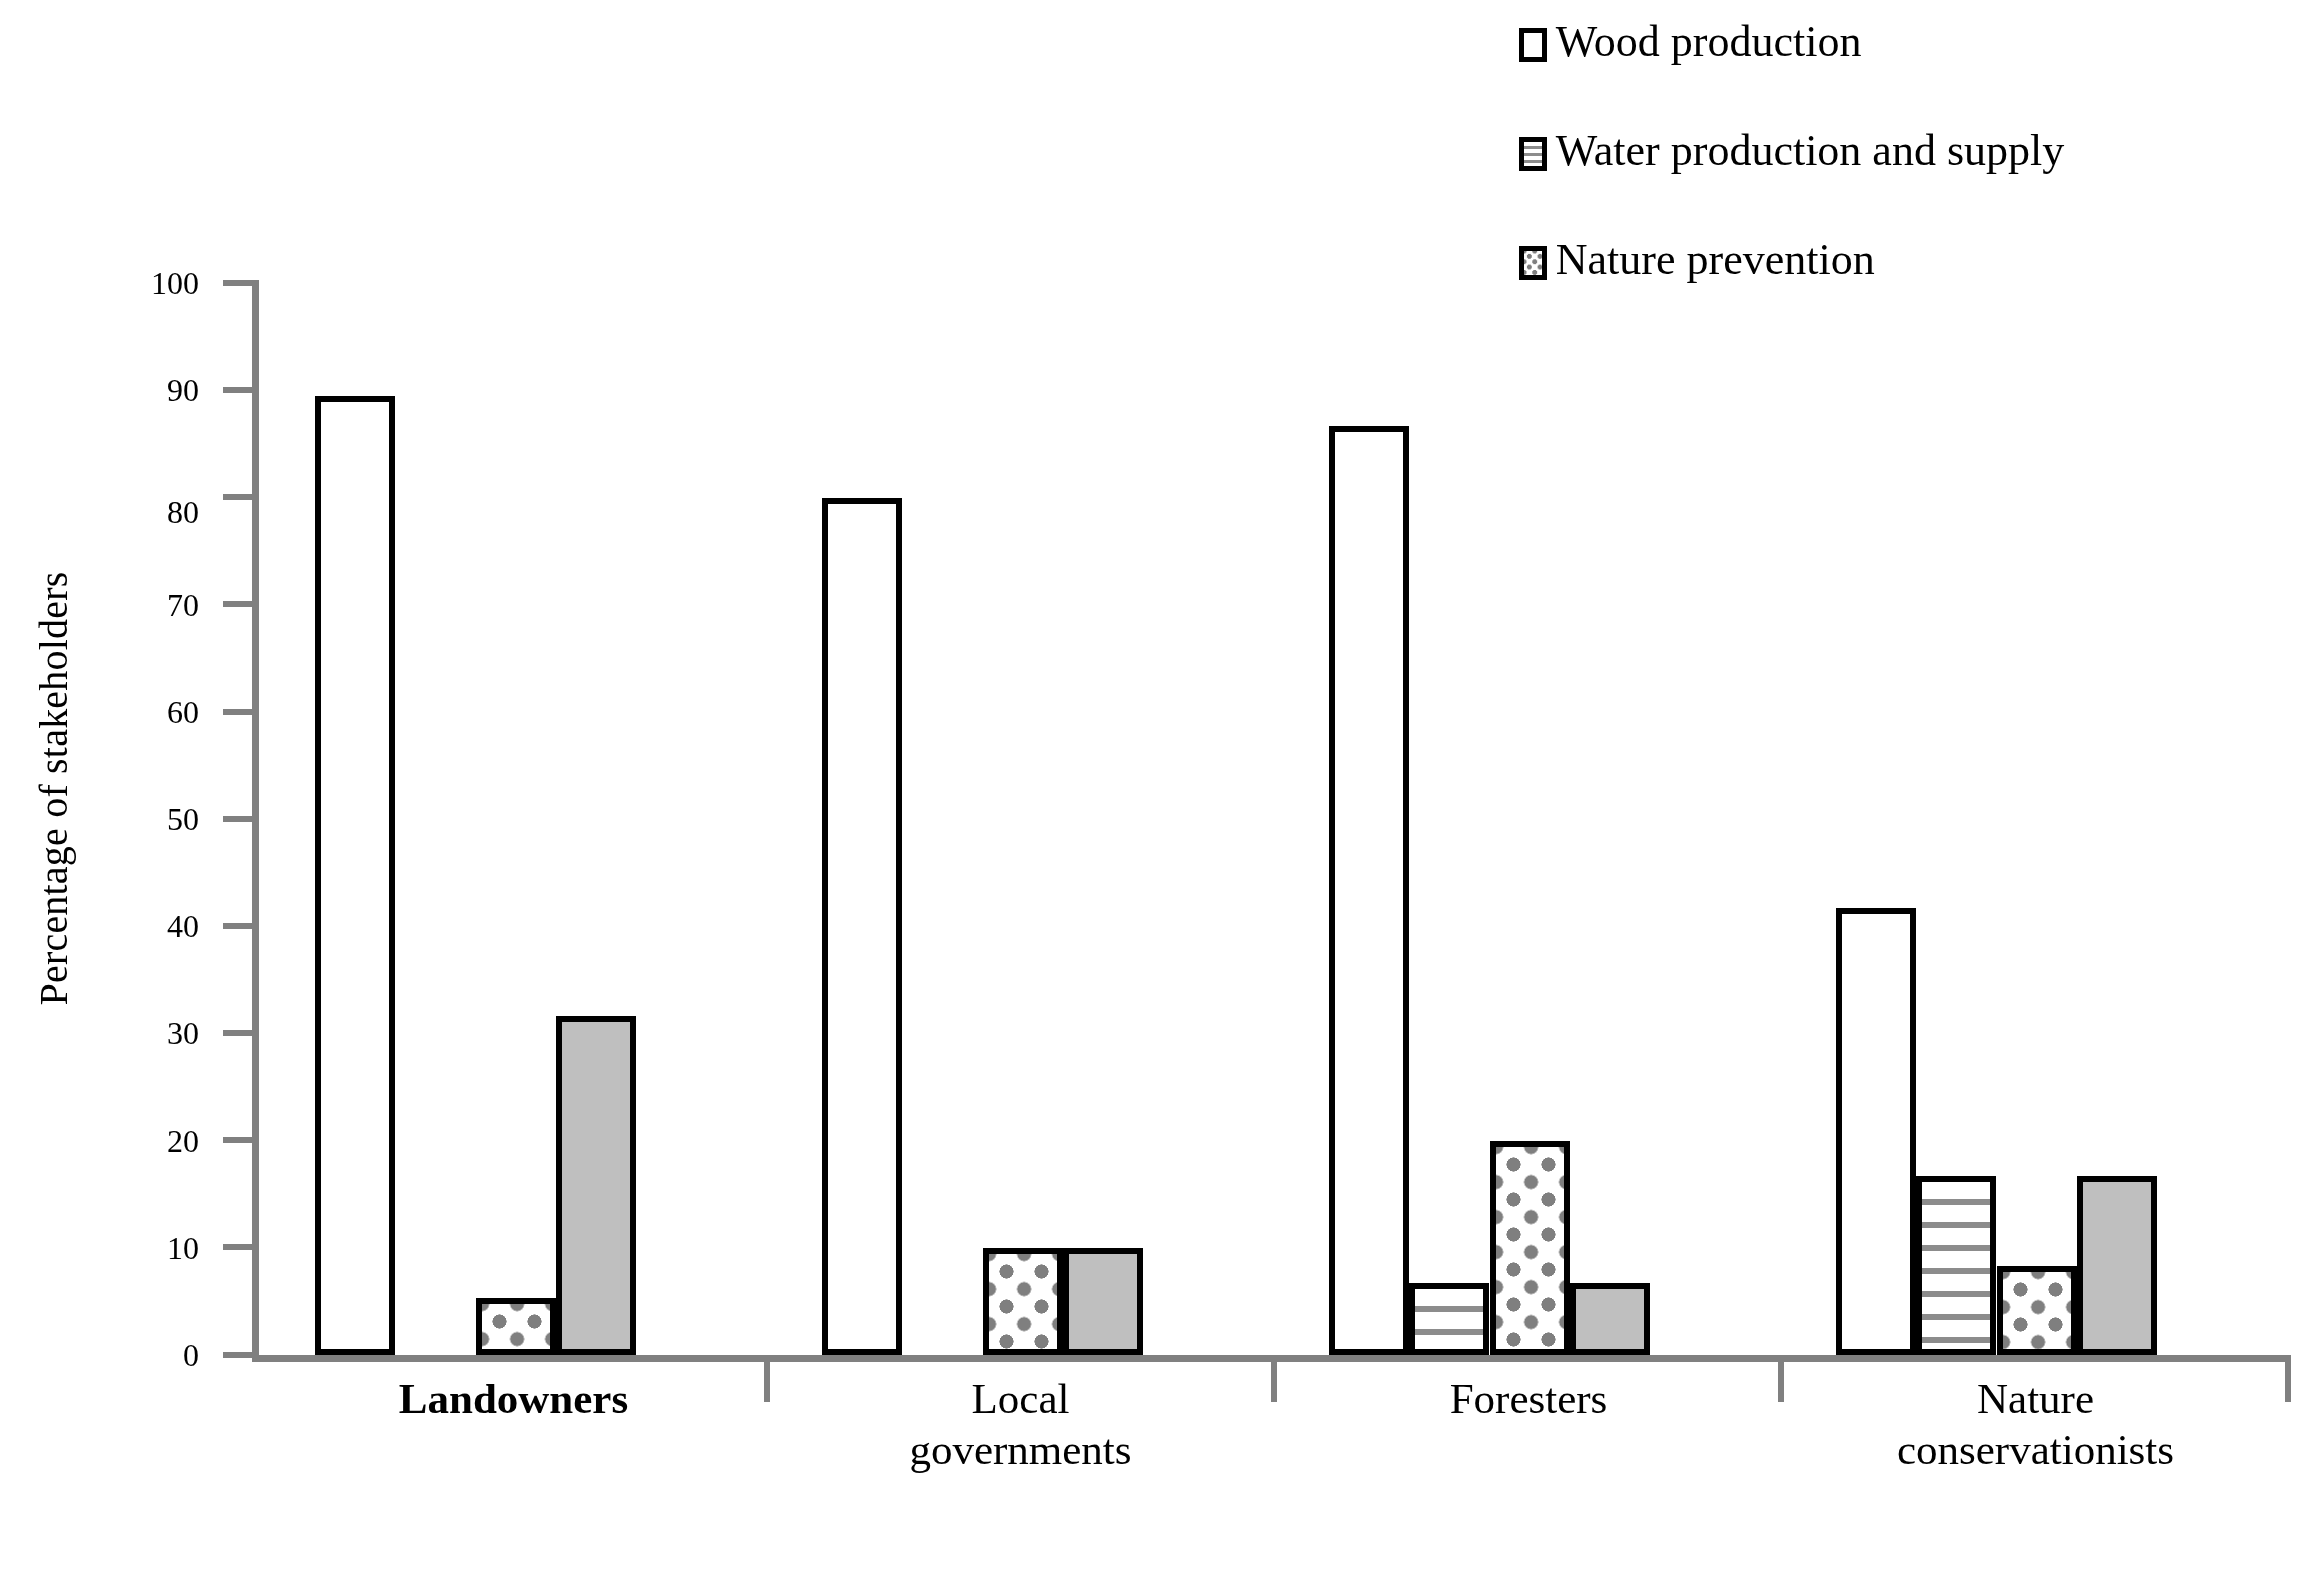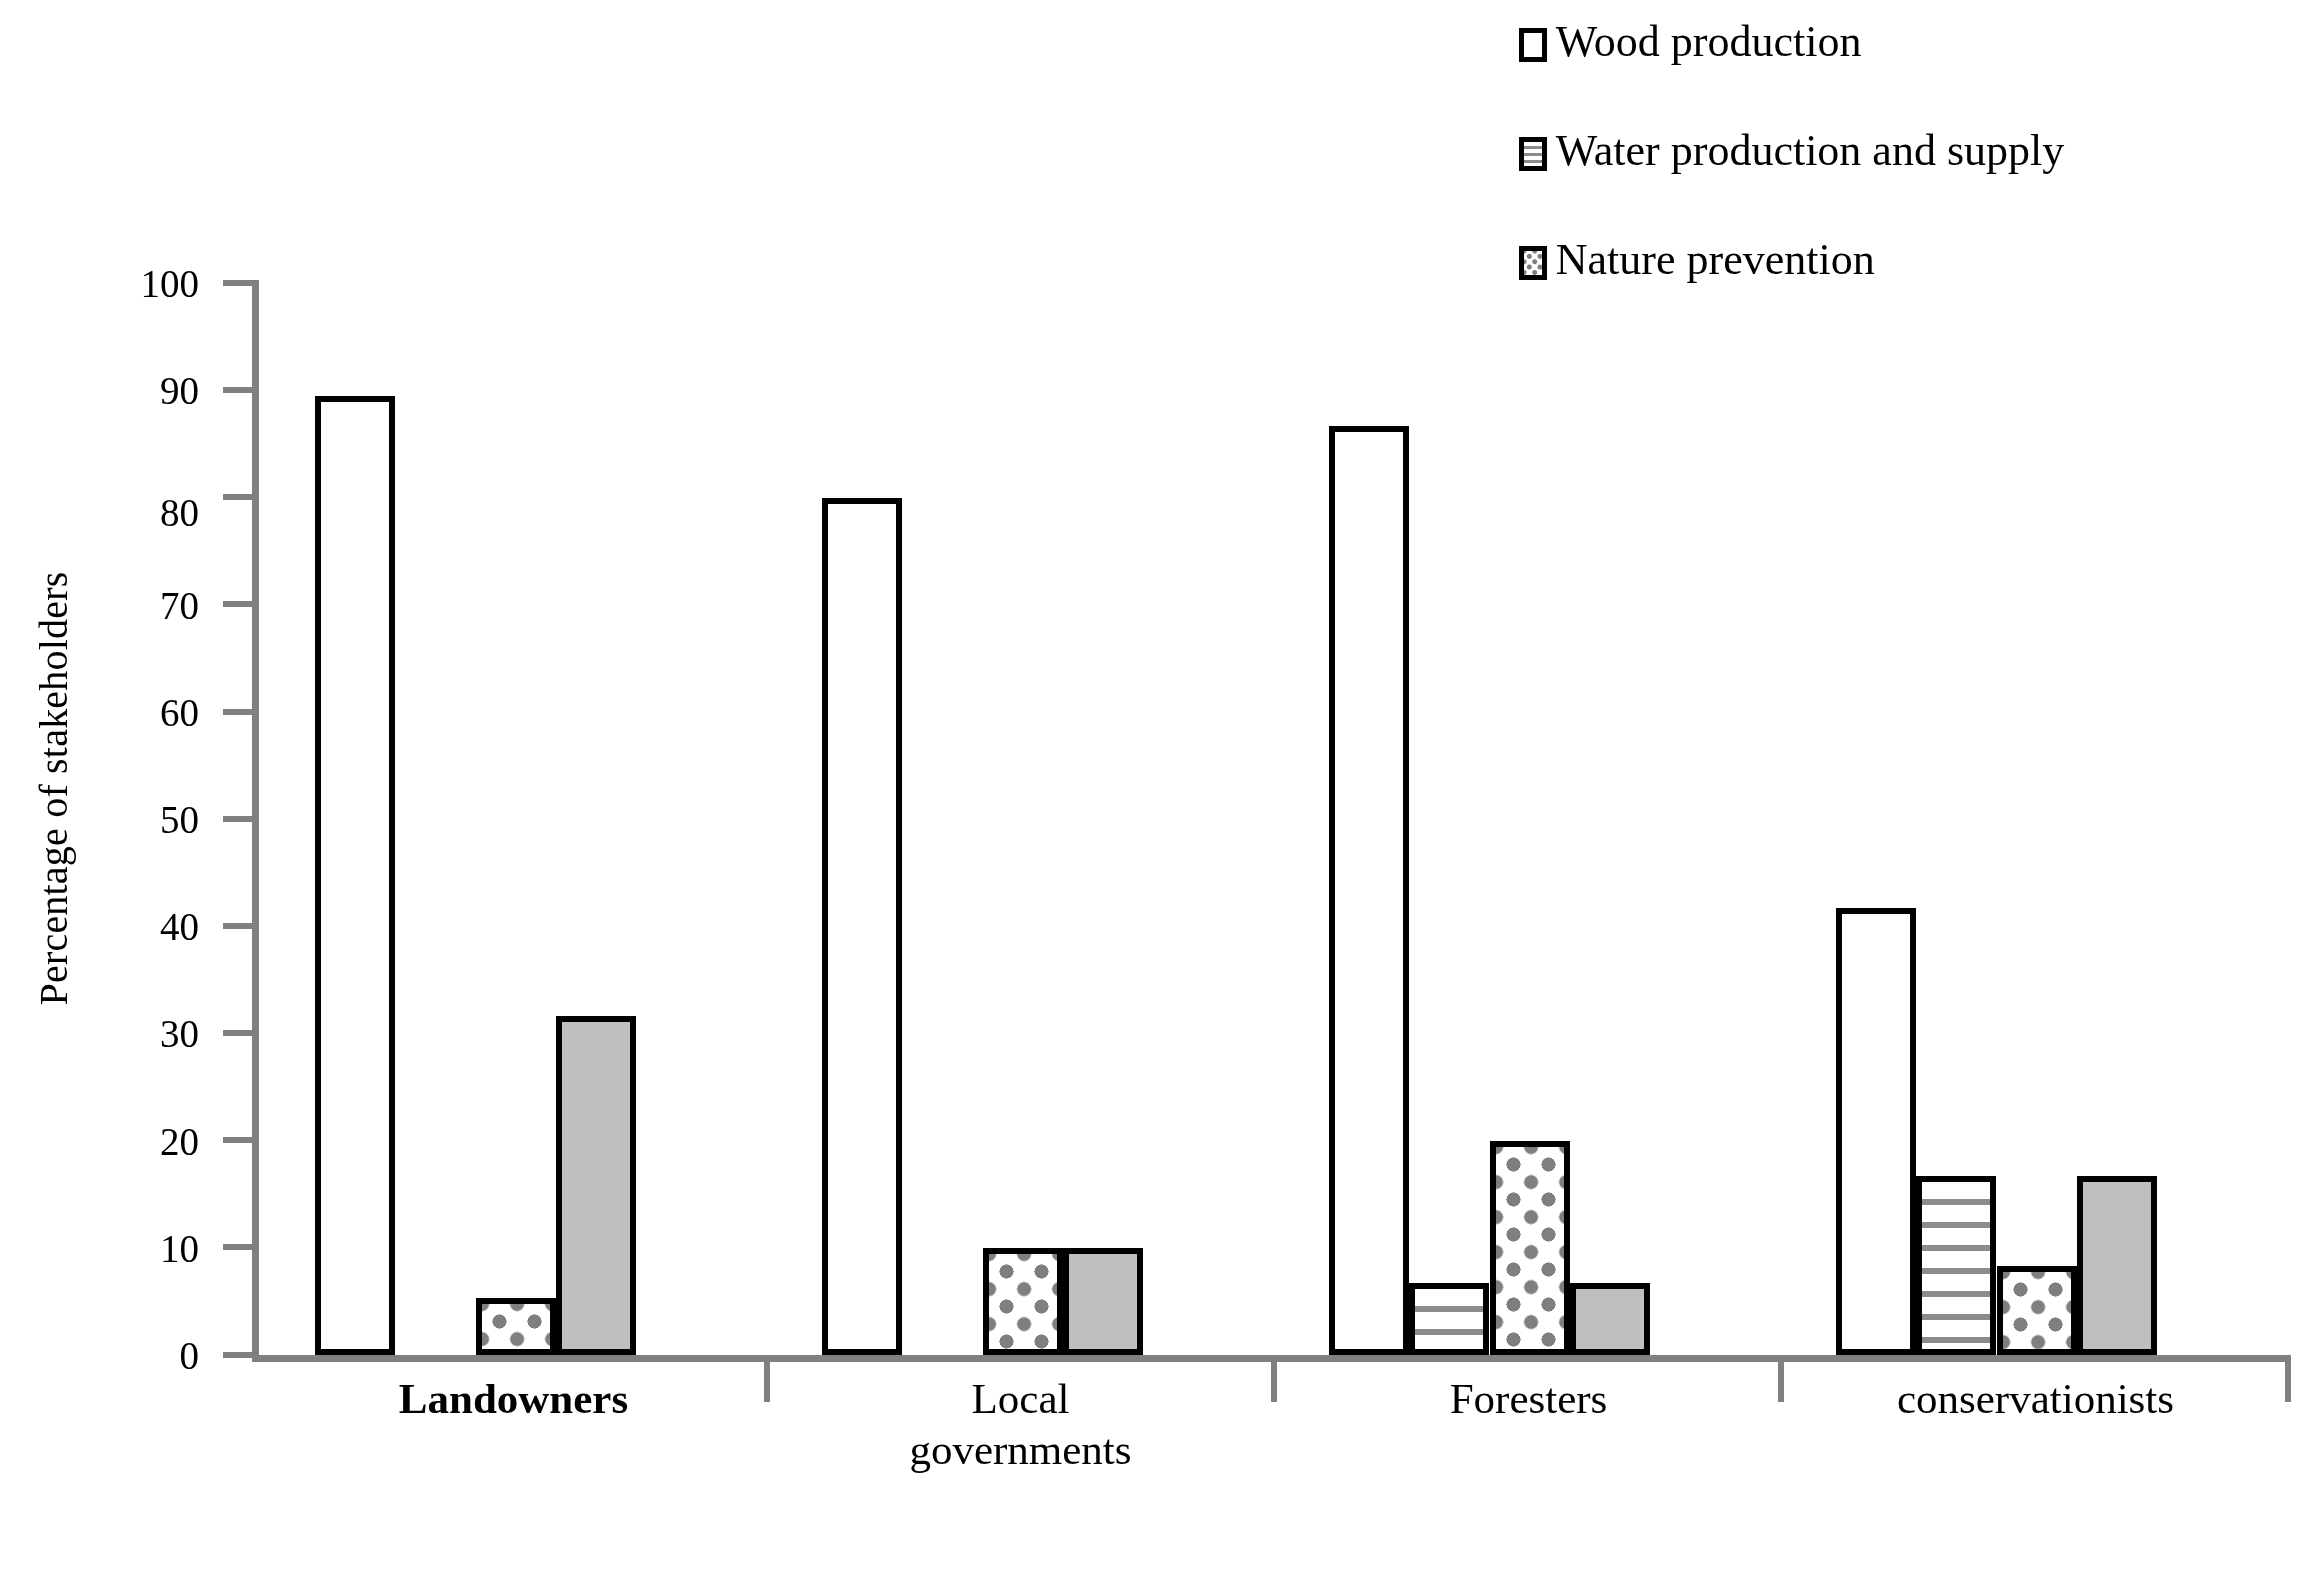--- a/index.html
+++ b/index.html
@@ -9,21 +9,21 @@
   
   #ylabel{
     position:absolute;left:-329px;top:765px;width:765px;text-align:center;
     transform:rotate(-90deg);transform-origin:center center;
     font-size:40px;letter-spacing:0.2px;white-space:nowrap;
   }
 
   
   .ytick{
     position:absolute;right:0;width:138px;text-align:right;
-    font-size:39px;line-height:1;transform:translateY(-50%);
+    font-size:32px;line-height:1;transform:translateY(-50%);
   }
   #yticks{position:absolute;left:46px;top:0;width:153px;height:1580px;}
 
   
   #plot{position:absolute;left:260px;top:283px;width:2029px;height:1072px;}
   #axisline-y{position:absolute;left:-7.7px;top:-3.1px;width:6.9px;height:1081px;background:#808080;}
   #axisline-x{position:absolute;left:-7.7px;bottom:-6.9px;width:2036px;height:6.9px;background:#808080;}
 
   .ytickmark{position:absolute;right:100%;margin-right:3.1px;width:34px;height:6.1px;background:#808080;}
   .xsep{position:absolute;bottom:-47px;width:6.1px;height:47px;background:#808080;}
@@ -174,15 +174,16 @@
     <div>Landowners</div>
   </div>
 <div class="xcat" style="left: 767px; width: 507px;">
     <div>Local</div>
     <div>governments</div>
   </div>
 <div class="xcat" style="left: 1275px; width: 507px;">
     <div>Foresters</div>
   </div>
 <div class="xcat" style="left: 1782px; width: 507px;">
+    <div>Nature</div>
     <div>conservationists</div>
   </div>
 
 
 </body></html>

